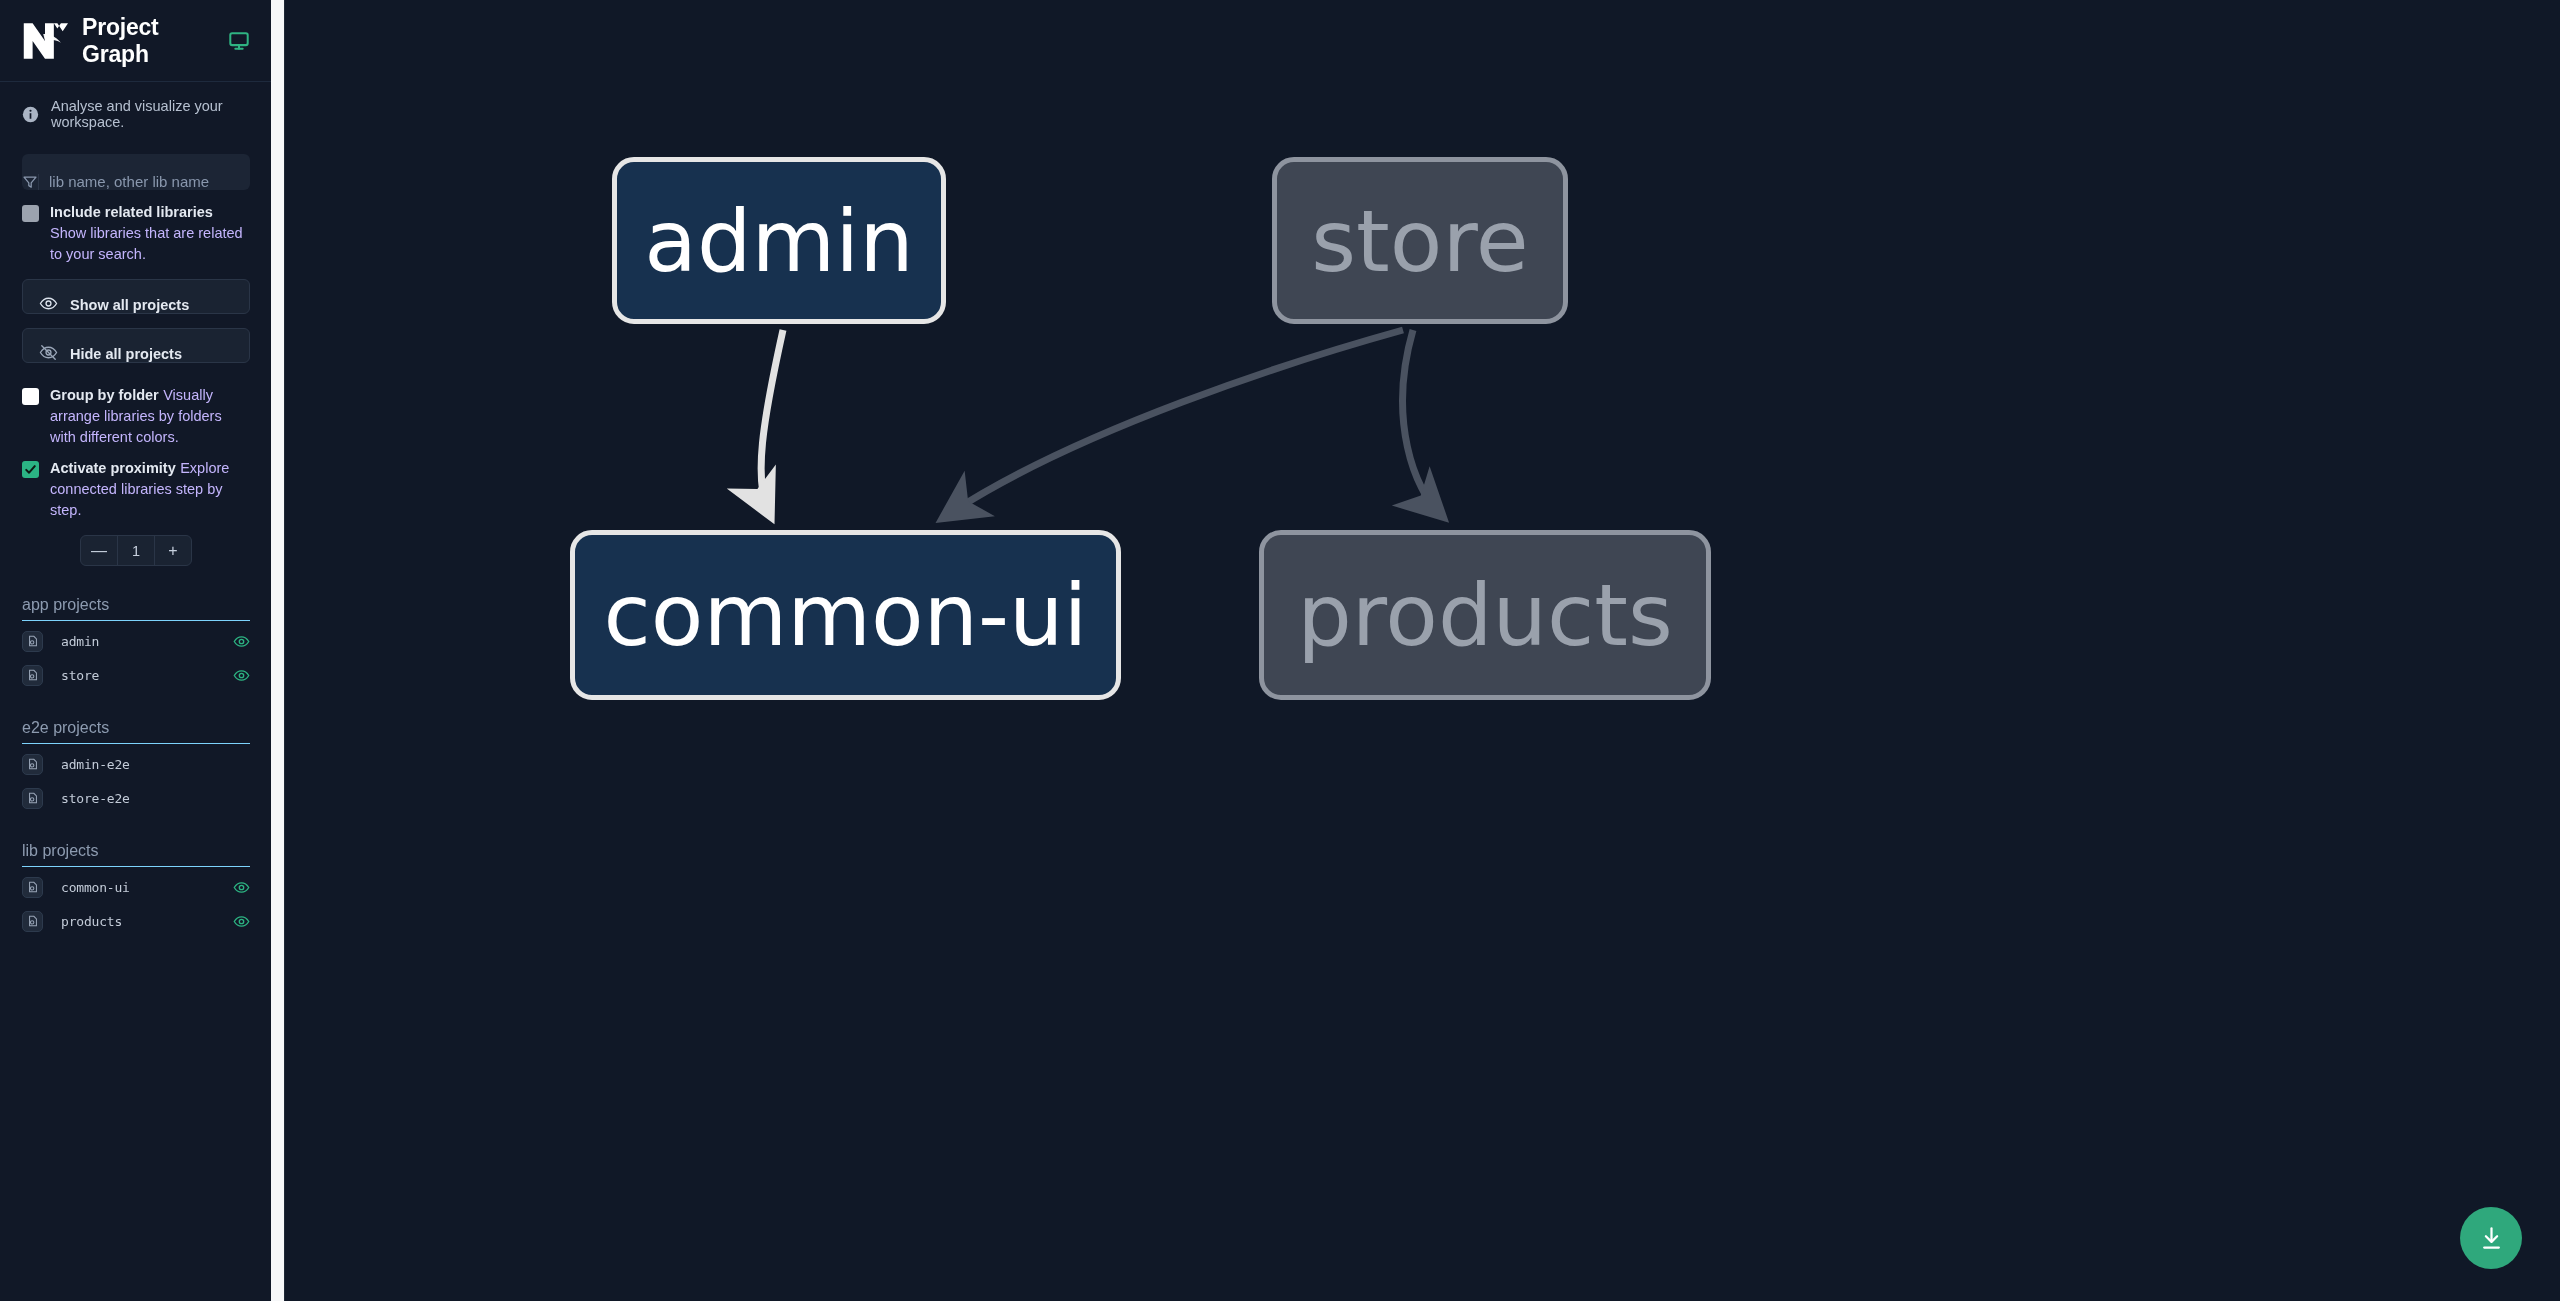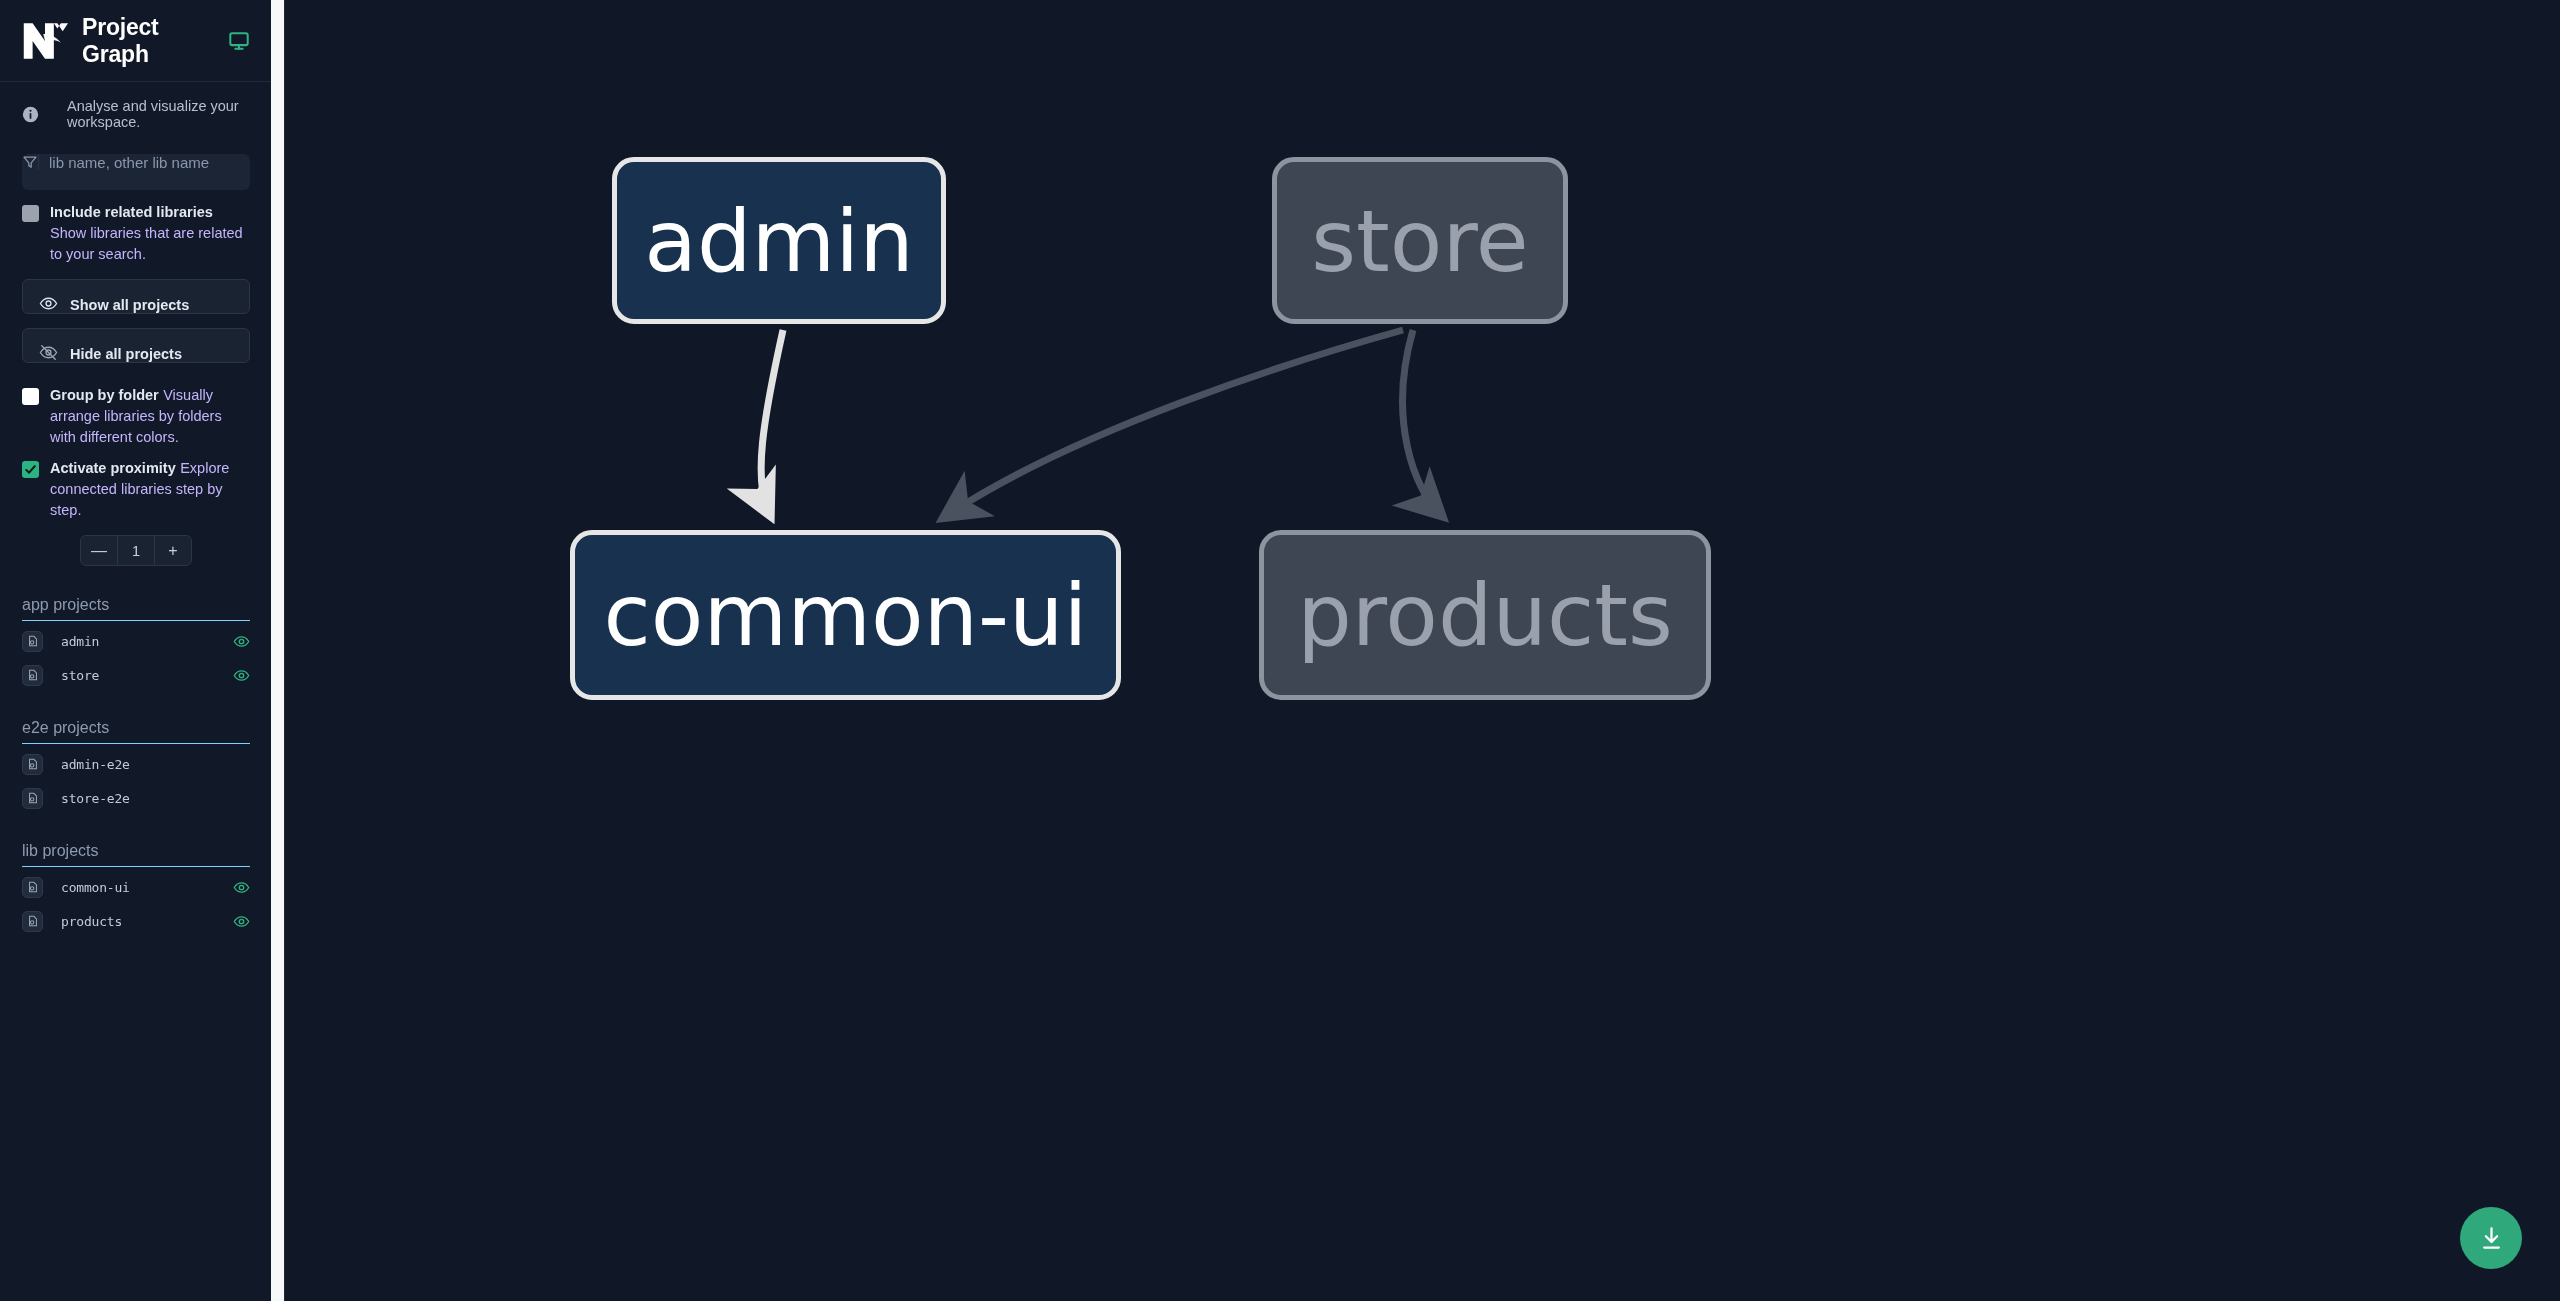--- a/index.html
+++ b/index.html
@@ -30,30 +30,30 @@
     gap: 14px;
   }
   .nx-logo { width: 46px; height: 40px; flex: 0 0 46px; display:block; }
   .sb-title {
     font-size: 23px; font-weight: bold; color: #ffffff;
     letter-spacing: -0.2px;
   }
   .monitor-icon { width: 22px; height: 22px; display:block; }
 
   .sb-tagline {
-    display: flex; align-items: center; gap: 28px;
+    display: flex; align-items: center; gap: 12px;
     padding: 16px 22px 10px 22px;
     font-size: 14.5px; color: #b6c0d0;
   }
   .info-icon { width: 17px; height: 17px; flex: 0 0 17px; display: block; }
 
   .search-wrap {
     margin: 14px 22px 0 22px;
     height: 36px;
-    display: flex; align-items: flex-start;
+    display: flex; align-items: flex-end;
     background: #1c2535;
     border-radius: 6px;
     overflow: hidden;
   }
   .search-icon-box {
     width: 34px; display:flex; align-items:center; justify-content:center;
     border-right: 1px solid #2b3547;
   }
   .funnel-icon { width: 16px; height: 16px; display:block; }
   .search-input {

